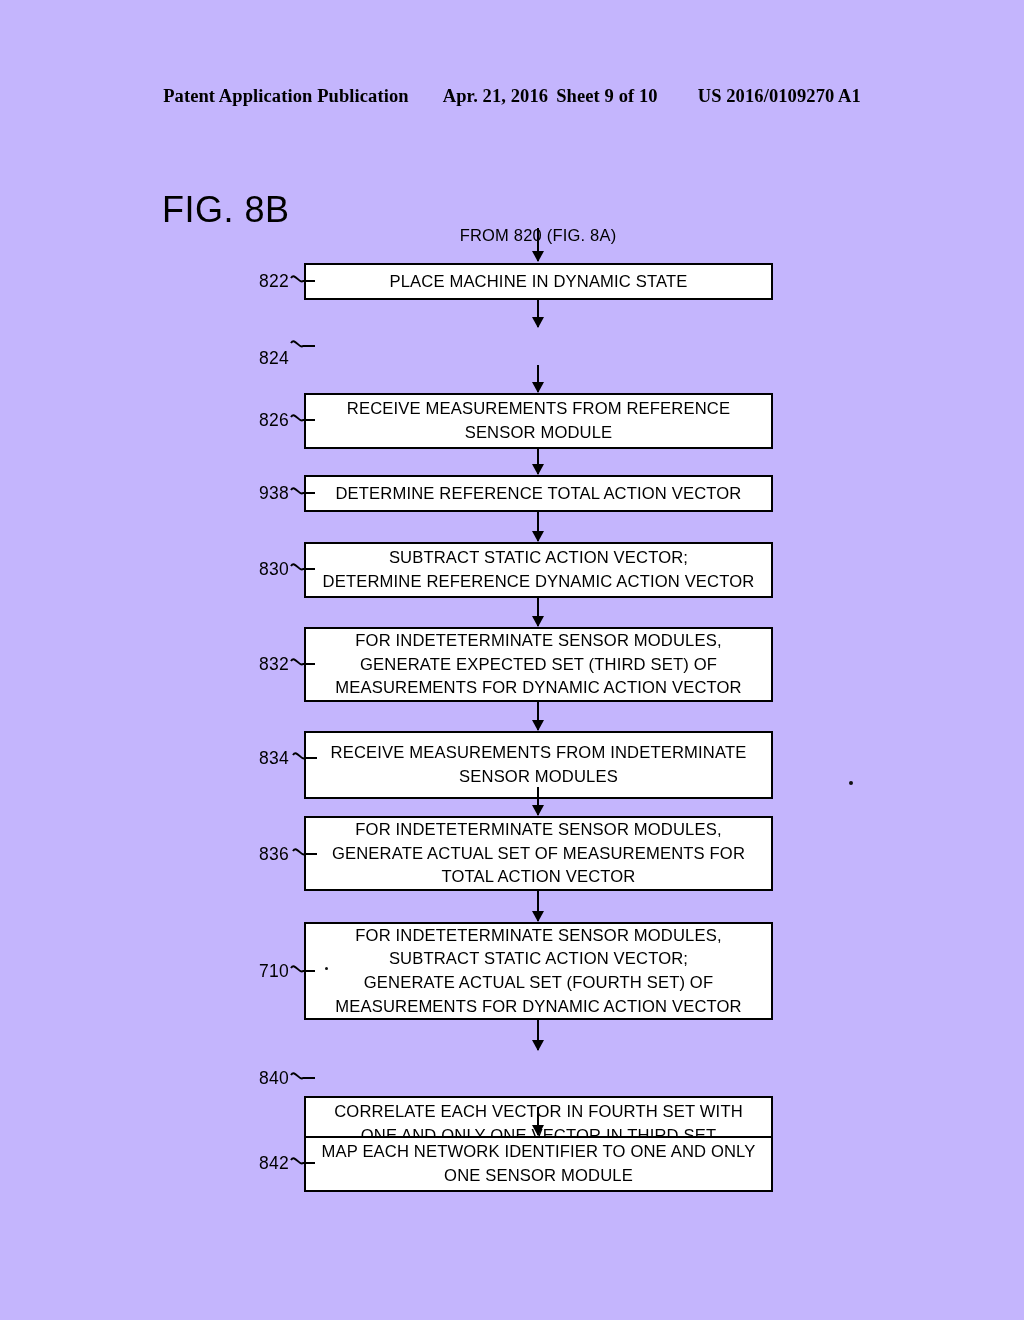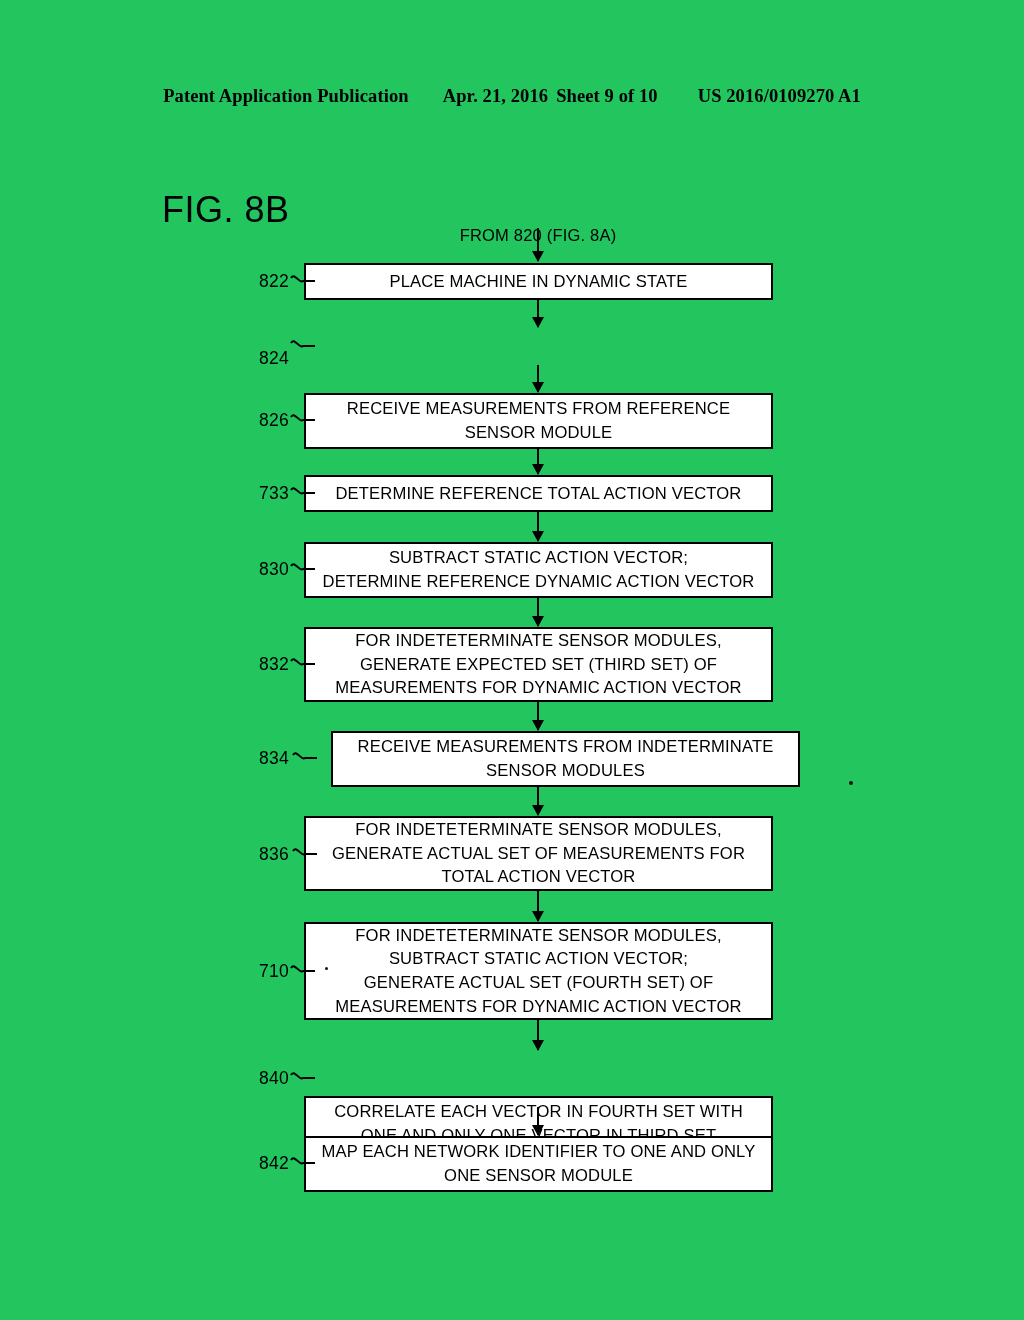--- a/index.html
+++ b/index.html
@@ -9,21 +9,21 @@
     background: #ffffff;
   }
   body {
     font-family: "Liberation Sans", sans-serif;
     color: #000000;
   }
   #page {
     position: relative;
     width: 1024px;
     height: 1320px;
-    background: #22c55e;
+    background: #c4b5fd;
     overflow: hidden;
   }
 
   
   #pub-header {
     position: absolute;
     left: 0;
     top: 86px;
     width: 1024px;
     text-align: center;
@@ -185,21 +185,21 @@
     <svg class="leader" style="left:290px;top:420px;" viewBox="0 0 26 18">
       <path d="M1,6 C5,0 9,12 13,9 L25,9" fill="none" stroke="#000" stroke-width="2"></path>
     </svg>
 
     <div class="conn" style="top:447px;height:27px;"></div>
 
     <div class="node" style="top:475px;height:37px;">
       <div class="node-text">DETERMINE REFERENCE TOTAL ACTION VECTOR</div>
     </div>
     <div class="ref" style="left:247px;top:493px;width:42px;">
-      <span class="ref-num">733</span>
+      <span class="ref-num">938</span>
     </div>
     <svg class="leader" style="left:290px;top:493px;" viewBox="0 0 26 18">
       <path d="M1,6 C5,0 9,12 13,9 L25,9" fill="none" stroke="#000" stroke-width="2"></path>
     </svg>
 
     <div class="conn" style="top:512px;height:29px;"></div>
 
     <div class="node" style="top:542px;height:56px;">
       <div class="node-text">SUBTRACT STATIC ACTION VECTOR;
 DETERMINE REFERENCE DYNAMIC ACTION VECTOR</div>
@@ -220,21 +220,21 @@
     </div>
     <div class="ref" style="left:247px;top:664px;width:42px;">
       <span class="ref-num">832</span>
     </div>
     <svg class="leader" style="left:290px;top:664px;" viewBox="0 0 26 18">
       <path d="M1,6 C5,0 9,12 13,9 L25,9" fill="none" stroke="#000" stroke-width="2"></path>
     </svg>
 
     <div class="conn" style="top:702px;height:28px;"></div>
 
-    <div class="node" style="top:731px;height:56px;margin-left:27px;">
+    <div class="node" style="top:731px;height:68px;">
       <div class="node-text">RECEIVE MEASUREMENTS FROM INDETERMINATE
 SENSOR MODULES</div>
     </div>
     <div class="ref" style="left:247px;top:758px;width:42px;">
       <span class="ref-num">834</span>
     </div>
     <svg class="leader" style="left:292px;top:758px;" viewBox="0 0 26 18">
       <path d="M1,6 C5,0 9,12 13,9 L25,9" fill="none" stroke="#000" stroke-width="2"></path>
     </svg>
 

